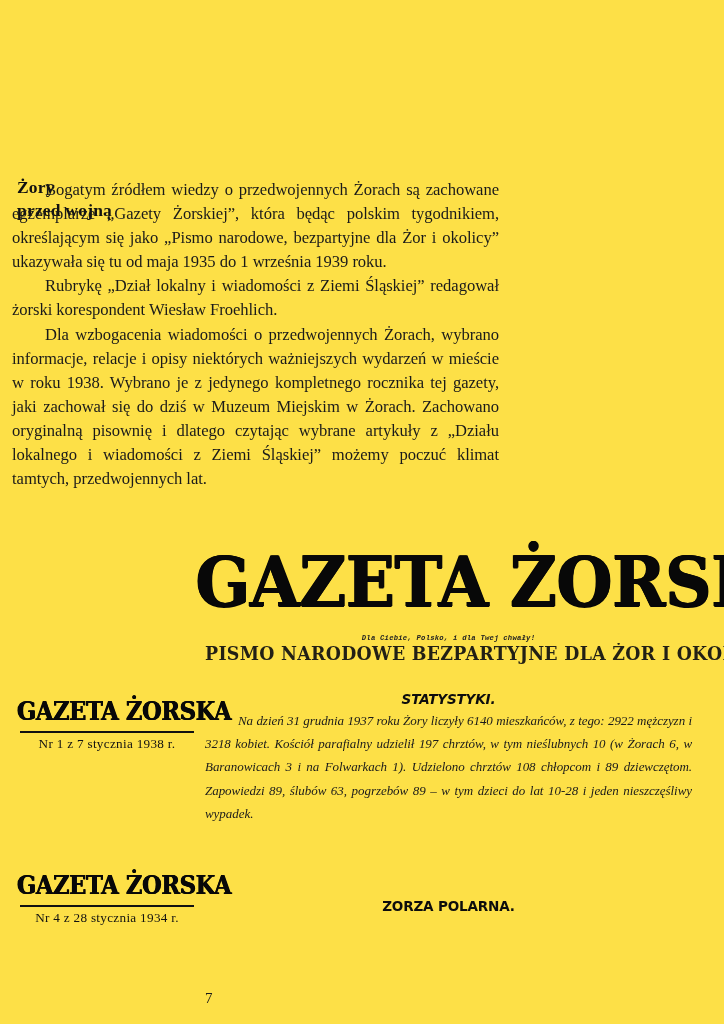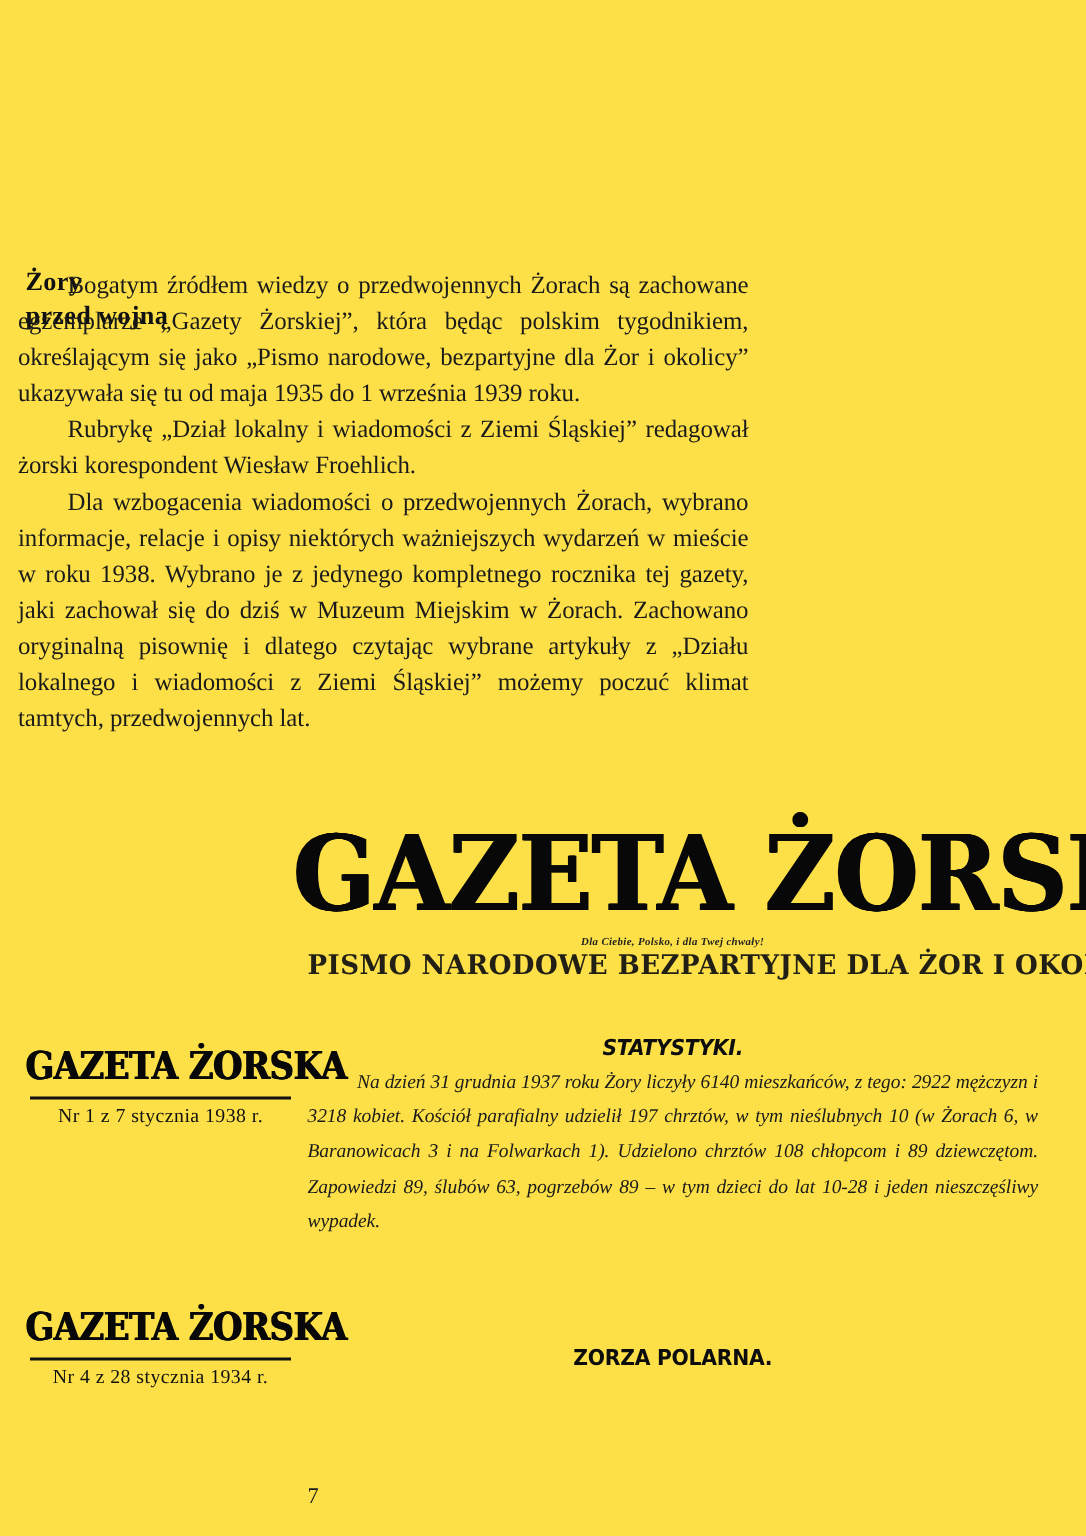--- a/index.html
+++ b/index.html
@@ -72,28 +72,28 @@
     font-size: 62px;
     line-height: 68px;
     letter-spacing: -0.5px;
     color: #080808;
     transform: scaleX(1.04) scaleY(1.12);
     transform-origin: center bottom;
     white-space: nowrap;
     text-shadow: 0.6px 0 0 #080808, -0.6px 0 0 #080808, 0 0.5px 0 #080808;
   }
   .masthead-tagline {
-    font-family: Liberation Serif, serif;
+    font-family: Liberation Mono, monospace;
     font-style: italic;
     font-weight: bold;
     font-size: 7.2px;
     line-height: 9px;
     letter-spacing: 0.25px;
     color: #222;
-    margin-top: 3px;
+    margin-top: 13px;
   }
   .masthead-sub {
     font-family: "DejaVu Serif", "Liberation Serif", serif;
     font-weight: bold;
     font-size: 17.4px;
     line-height: 20px;
     letter-spacing: 0.3px;
     color: #121212;
     transform: scaleY(1.04);
     white-space: nowrap;

